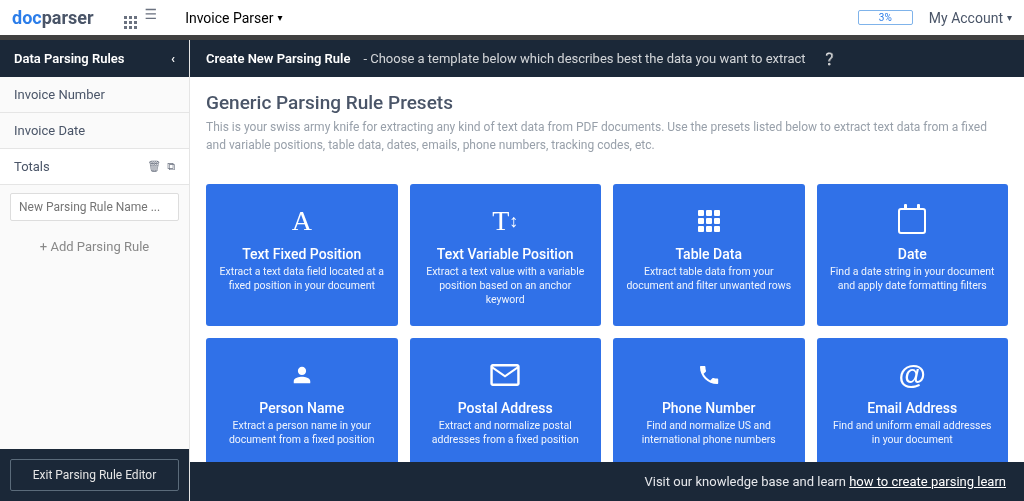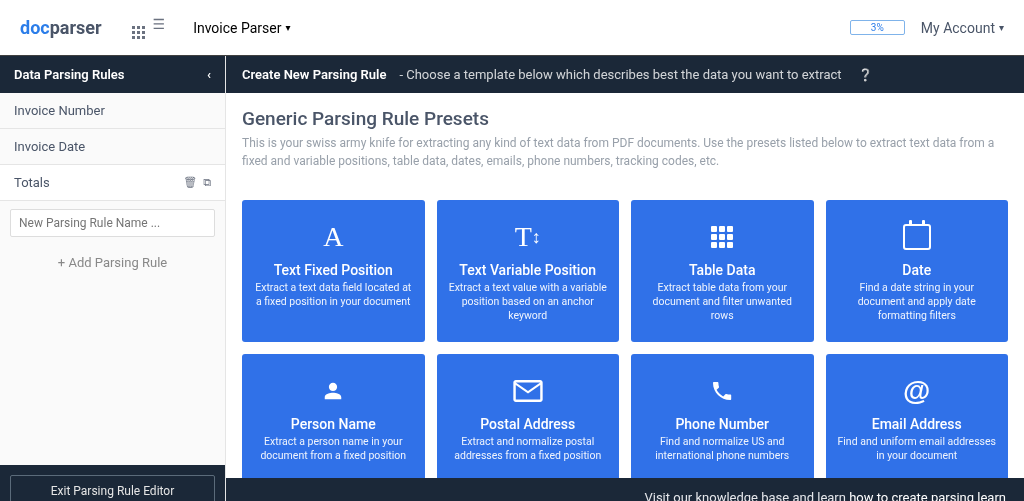--- a/index.html
+++ b/index.html
@@ -1,31 +1,31 @@
 <!DOCTYPE html>
 <html><head>
 <meta charset="utf-8">
 <style>
 * { margin: 0; padding: 0; box-sizing: border-box; font-family: -apple-system, BlinkMacSystemFont, "Segoe UI", Roboto, sans-serif; }
 body { width: 1024px; height: 501px; overflow: hidden; background: #fff; }
 
-.topbar { height: 56px; display: flex; align-items: center; border-bottom: 1px solid #404040; padding: 0 20px; }
+.topbar { height: 40px; display: flex; align-items: center; border-bottom: 5px solid #404040; padding: 0 12px; }
 .logo-doc { color: #2b7de9; font-weight: 700; font-size: 18px; }
 .logo-parser { color: #4a5568; font-weight: 700; font-size: 18px; }
 .view-icons { display: flex; gap: 8px; margin-left: 30px; }
 .view-icons span { color: #6b7280; font-size: 14px; cursor: pointer; }
 .view-icons .vdots { display:inline-grid; grid-template-columns:repeat(3,3px); grid-auto-rows:3px; gap:2px; }
 .view-icons .vdots i{ background:#6b7280; width:3px; height:3px; display:block; }
 .current-parser { margin-left: 28px; color: #000000; font-size: 14px; display: flex; align-items: center; gap: 4px; cursor: pointer; }
 .topbar-right { margin-left: auto; display: flex; align-items: center; gap: 16px; }
 .progress-pill { border: 1px solid #7fb3ea; color: #2b7de9; font-size: 10px; padding: 1px 20px; border-radius: 2px; min-width: 55px; text-align:center; }
 .my-account { color: #4a5568; font-size: 14px; display: flex; align-items: center; gap:4px; cursor:pointer;text-align:center; }
 
 .page { display: flex; height: calc(501px - 40px); }
-.sidebar { width: 226px; background: #fafafa; display: flex; flex-direction: column; position:relative; border-right: 1px solid #e5e5e5; }
+.sidebar { width: 190px; background: #fafafa; display: flex; flex-direction: column; position:relative; border-right: 1px solid #e5e5e5; }
 .sidebar-header { background: #1b2838; color: #fff; font-size: 13px; font-weight: 600; padding: 11px 14px; display: flex; justify-content: space-between; align-items:center; }
 .sb-item { border-bottom: 1px solid #e5e5e5; padding: 10px 14px; color: #4a5568; font-size: 13px; cursor: pointer; display:flex; align-items:center; gap:6px; }
 .sb-item.active { background: #fff; }
 .sb-item .row-icons { margin-left:auto; display:flex; gap:6px; color:#6b7280; font-size:11px; }
 .sb-input { padding: 8px 10px; }
 .sb-input input { width: 100%; border: 1px solid #ddd; padding: 6px 8px; font-size: 12px; color: #888; border-radius:2px; }
 .sb-add { text-align: center; color: #888; font-size: 13px; padding: 10px; cursor: pointer; }
 .sb-footer { margin-top: auto; background: #1b2838; padding: 10px; }
 .sb-footer button { width: 100%; background: transparent; border: 1px solid #5b6b7a; color: #e5e5e5; font-size: 12px; padding: 8px 0; cursor: pointer; border-radius:2px; }
 

